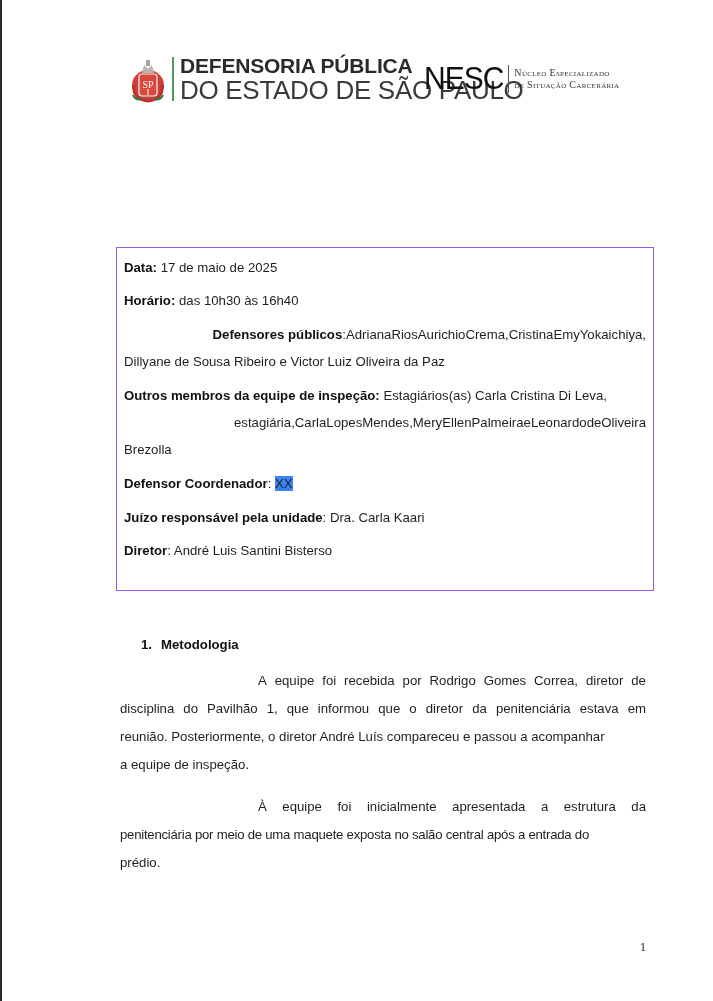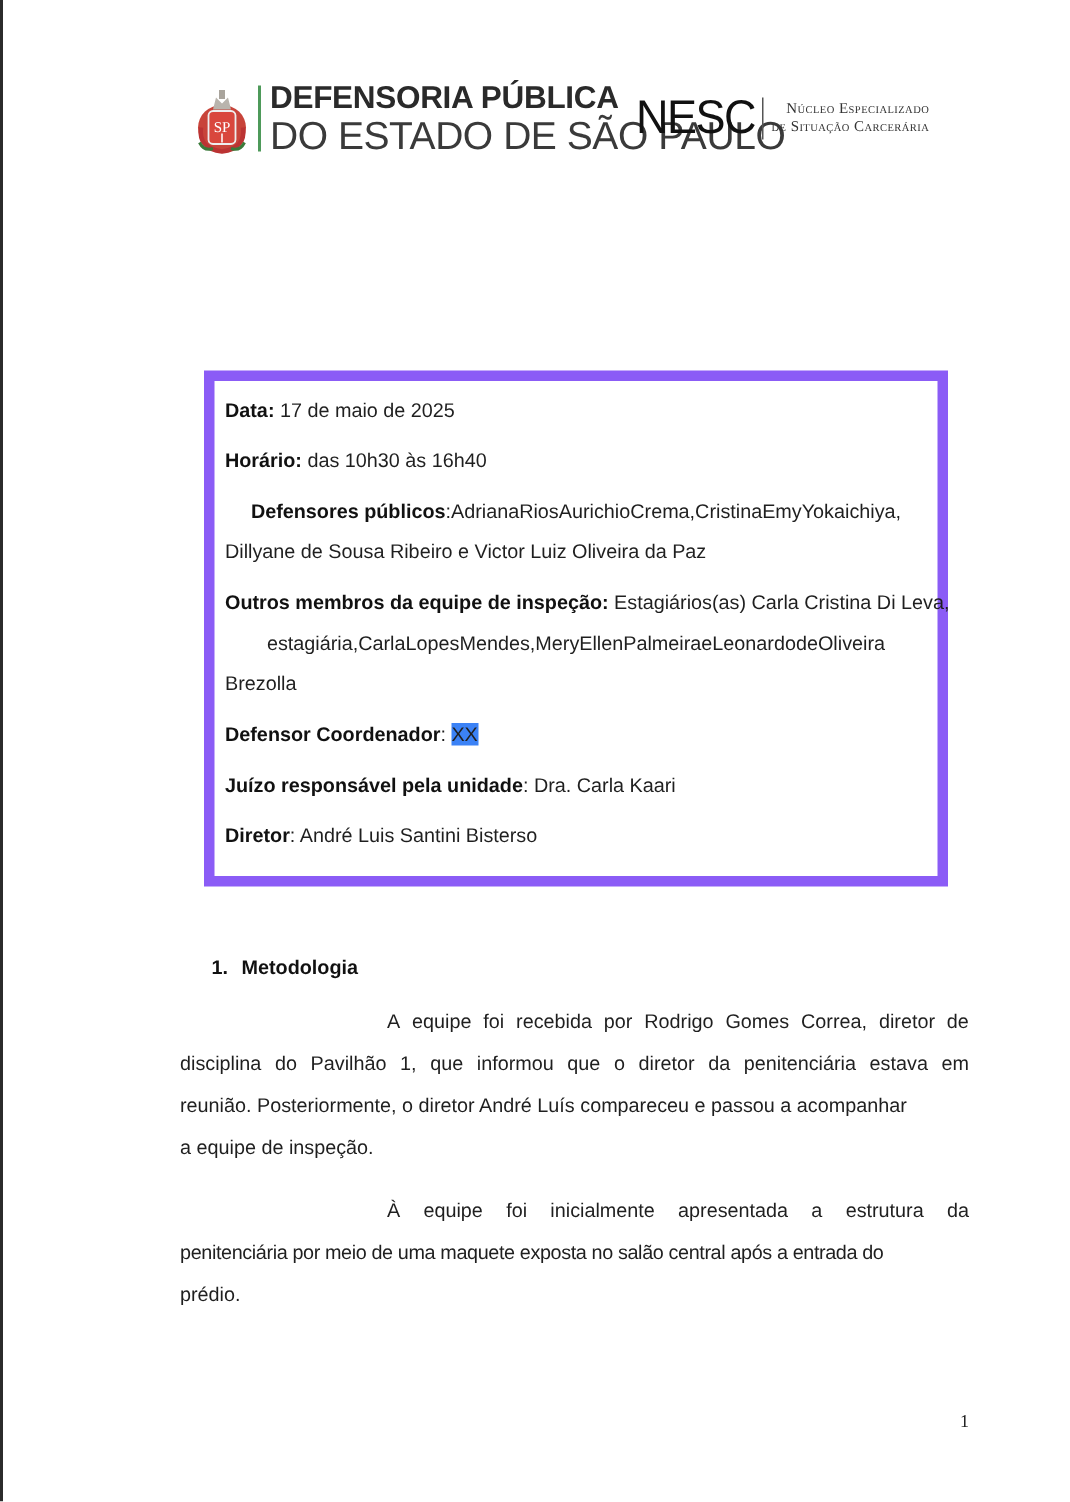--- a/index.html
+++ b/index.html
@@ -17,40 +17,40 @@
     .crest { width: 40px; height: 48px; position: relative; }
     .crest svg { display: block; }
     .logo-divider { width: 2px; height: 44px; background: #4e9a5a; margin-left: 4px; margin-right: 6px; }
     .dpesp-text { display: flex; flex-direction: column; line-height: 1; }
     .dpesp-line1 { font-family: "Liberation Sans", sans-serif; font-weight: bold; font-size: 21px; color: #2a2a2a; letter-spacing: -0.2px; }
     .dpesp-line2 { font-family: "Liberation Sans", sans-serif; font-size: 26px; color: #3a3a3a; margin-top: 1px; letter-spacing: -0.3px; }
 
     .logo-nesc { position: absolute; left: 424px; top: 64px; display: flex; align-items: center; }
     .nesc-mark { font-family: "Liberation Sans", sans-serif; font-size: 30px; font-weight: normal; color: #111; letter-spacing: -1px; line-height: 1; transform: scaleY(1.05); }
     .nesc-divider { width: 1px; height: 28px; background: #555; margin: 0 5px 0 5px; }
-    .nesc-text { display: flex; flex-direction: column; font-family: "Liberation Serif", serif; font-size: 10px; color: #333; line-height: 1.25; font-variant: small-caps; letter-spacing: 0.3px; align-items: flex-end; }
+    .nesc-text { display: flex; flex-direction: column; font-family: "Liberation Serif", serif; font-size: 10px; color: #333; line-height: 1.25; font-variant: small-caps; letter-spacing: 0.3px; }
 
     
     .doc-title {
       position: absolute; left: 0; width: 713px; top: 177px; text-align: center;
       font-family: "Liberation Sans", sans-serif; font-weight: bold; font-size: 13.2px; color: #1a1a1a;
       letter-spacing: -0.1px;
     }
 
     
     .info-box {
-      position: absolute; left: 136px; top: 247px; width: 496px; height: 344px;
-      border: 7px solid #8b5cf6; box-sizing: border-box;
+      position: absolute; left: 116px; top: 247px; width: 538px; height: 344px;
+      border: 1px solid #8b5cf6; box-sizing: border-box;
     }
     .info-lines { position: absolute; left: 7px; right: 7px; top: 0; }
     .info-line {
       position: absolute; left: 0; right: 0;
       font-family: "Liberation Sans", sans-serif; font-size: 13.2px; color: #1f1f1f; white-space: nowrap;
     }
-    .info-line.justify { display: flex; justify-content: center; }
+    .info-line.justify { display: flex; justify-content: flex-end; }
     .info-line b { font-weight: bold; color: #111; }
     .hl { background: #3b82f6; }
 
     
     .section-heading {
       position: absolute; left: 141px; top: 637px;
       font-family: "Liberation Sans", sans-serif; font-weight: bold; font-size: 13.2px; color: #111;
     }
     .section-heading .num { display: inline-block; width: 20px; }
 

